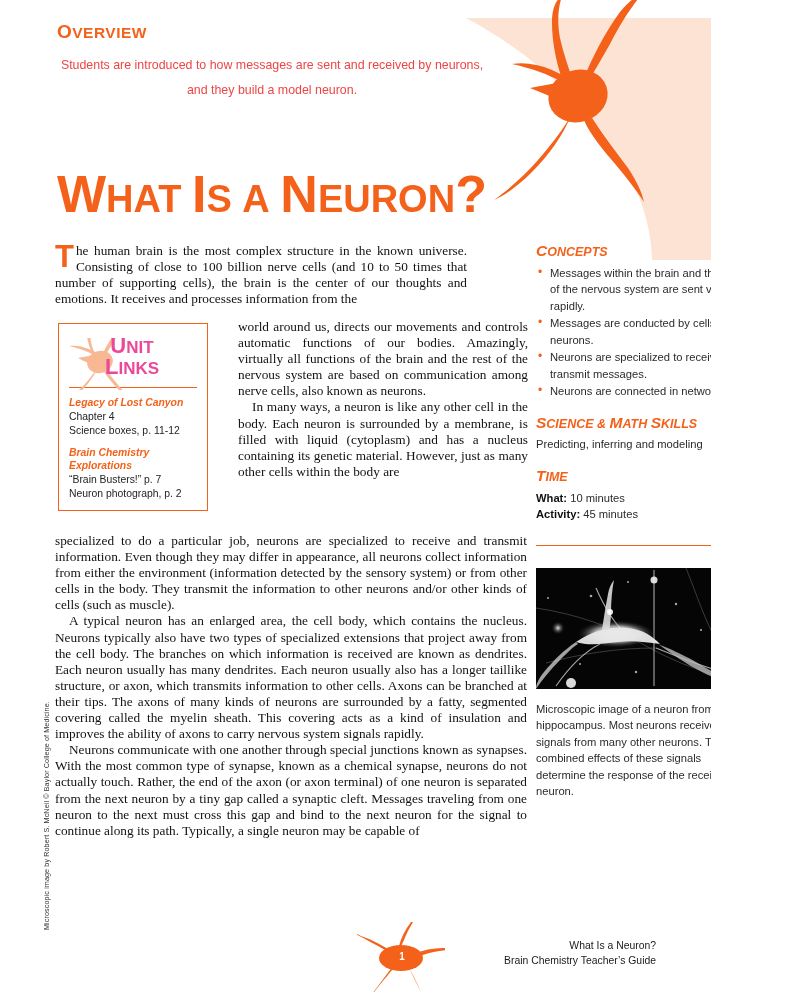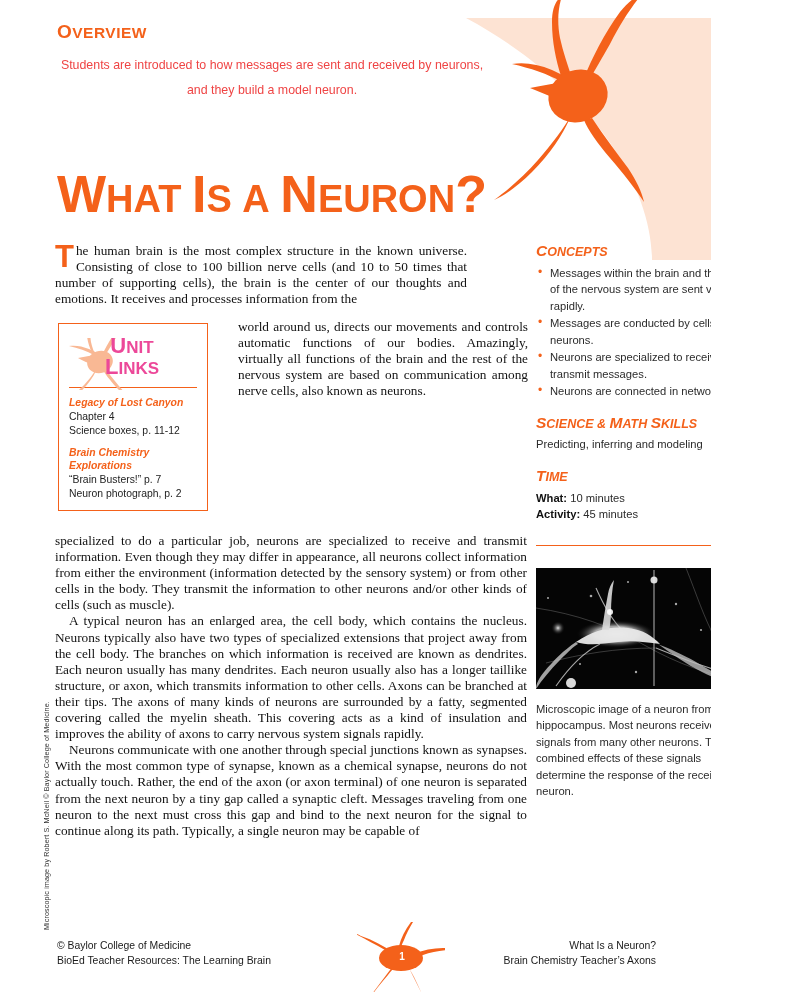--- a/index.html
+++ b/index.html
@@ -409,20 +409,21 @@
 
       <div class="ul-group">
         <p class="ul-title">Brain Chemistry Explorations</p>
         <p class="ul-line">“Brain Busters!” p. 7</p>
         <p class="ul-line">Neuron photograph, p. 2</p>
       </div>
     </div>
 
     <div id="wrap-para">
       <p class="body-p" style="margin-bottom:0;">world around us, directs our movements and controls automatic functions of our bodies. Amazingly, virtually all functions of the brain and the rest of the nervous system are based on communication among nerve cells, also known as neurons.</p>
+      <p class="body-p indent" style="margin-top:0;">In many ways, a neuron is like any other cell in the body. Each neuron is surrounded by a membrane, is filled with liquid (cytoplasm) and has a nucleus containing its genetic material. However, just as many other cells within the body are</p>
     </div>
 
     <div id="full-paras">
       <p class="body-p">specialized to do a particular job, neurons are specialized to receive and transmit information. Even though they may differ in appearance, all neurons collect information from either the environment (information detected by the sensory system) or from other cells in the body. They transmit the information to other neurons and/or other kinds of cells (such as muscle).</p>
       <p class="body-p indent">A typical neuron has an enlarged area, the cell body, which contains the nucleus. Neurons typically also have two types of specialized extensions that project away from the cell body. The branches on which information is received are known as dendrites. Each neuron usually has many dendrites. Each neuron usually also has a longer taillike structure, or axon, which transmits information to other cells. Axons can be branched at their tips. The axons of many kinds of neurons are surrounded by a fatty, segmented covering called the myelin sheath. This covering acts as a kind of insulation and improves the ability of axons to carry nervous system signals rapidly.</p>
       <p class="body-p indent">Neurons communicate with one another through special junctions known as synapses. With the most common type of synapse, known as a chemical synapse, neurons do not actually touch. Rather, the end of the axon (or axon terminal) of one neuron is separated from the next neuron by a tiny gap called a synaptic cleft. Messages traveling from one neuron to the next must cross this gap and bind to the next neuron for the signal to continue along its path. Typically, a single neuron may be capable of</p>
     </div>
   </div>
 
   <div id="sidebar">
@@ -510,38 +511,34 @@
 
     <div id="photo-caption">Microscopic image of a neuron from the hippocampus. Most neurons receive signals from many other neurons. The combined effects of these signals determine the response of the receiving neuron.</div>
   </div>
 
   <div id="photo-credit">
     <span id="photo-credit-inner">Microscopic image by Robert S. McNeil © Baylor College of Medicine.</span>
   </div>
 
 
   <div id="footer">
-    <div id="footer-left">
-      <div>© Baylor College of Medicine</div>
-      <div>BioEd Teacher Resources: The Learning Brain</div>
-    </div>
 
     <div id="footer-pagenum">
       <svg width="88" height="70" viewBox="0 0 88 70" style="position:absolute;left:0;top:0;" xmlns="http://www.w3.org/2000/svg">
         <g fill="#F4611A">
           <path d="M36 30 C26 24 16 18 4 14 C0 12 -2 11 -3 11 C6 16 18 22 28 28 C32 30 35 31 37 32 Z"></path>
           <path d="M42 24 C44 16 48 8 54 0 C56 -3 58 -5 60 -6 C55 1 50 10 47 18 C45 22 44 25 43 27 Z"></path>
           <path d="M56 32 C66 28 76 26 86 26 C90 26 93 27 95 28 C86 28 75 30 66 33 C61 35 57 36 55 36 Z"></path>
           <path d="M36 44 C30 52 24 60 18 68 C15 72 13 75 12 77 C17 70 24 61 31 53 C34 49 36 47 38 45 Z"></path>
           <path d="M52 46 C56 54 60 62 64 70 C66 74 67 77 68 79 C65 72 61 63 57 55 C55 51 53 48 52 46 Z"></path>
           <ellipse cx="44" cy="36" rx="22" ry="13"></ellipse>
         </g>
       </svg>
       <div id="page-number-text">1</div>
     </div>
 
     <div id="footer-right">
       <div>What Is a Neuron?</div>
-      <div>Brain Chemistry Teacher’s Axons</div>
+      <div>Brain Chemistry Teacher’s Guide</div>
     </div>
   </div>
 
 </div>
 
 </body></html>

